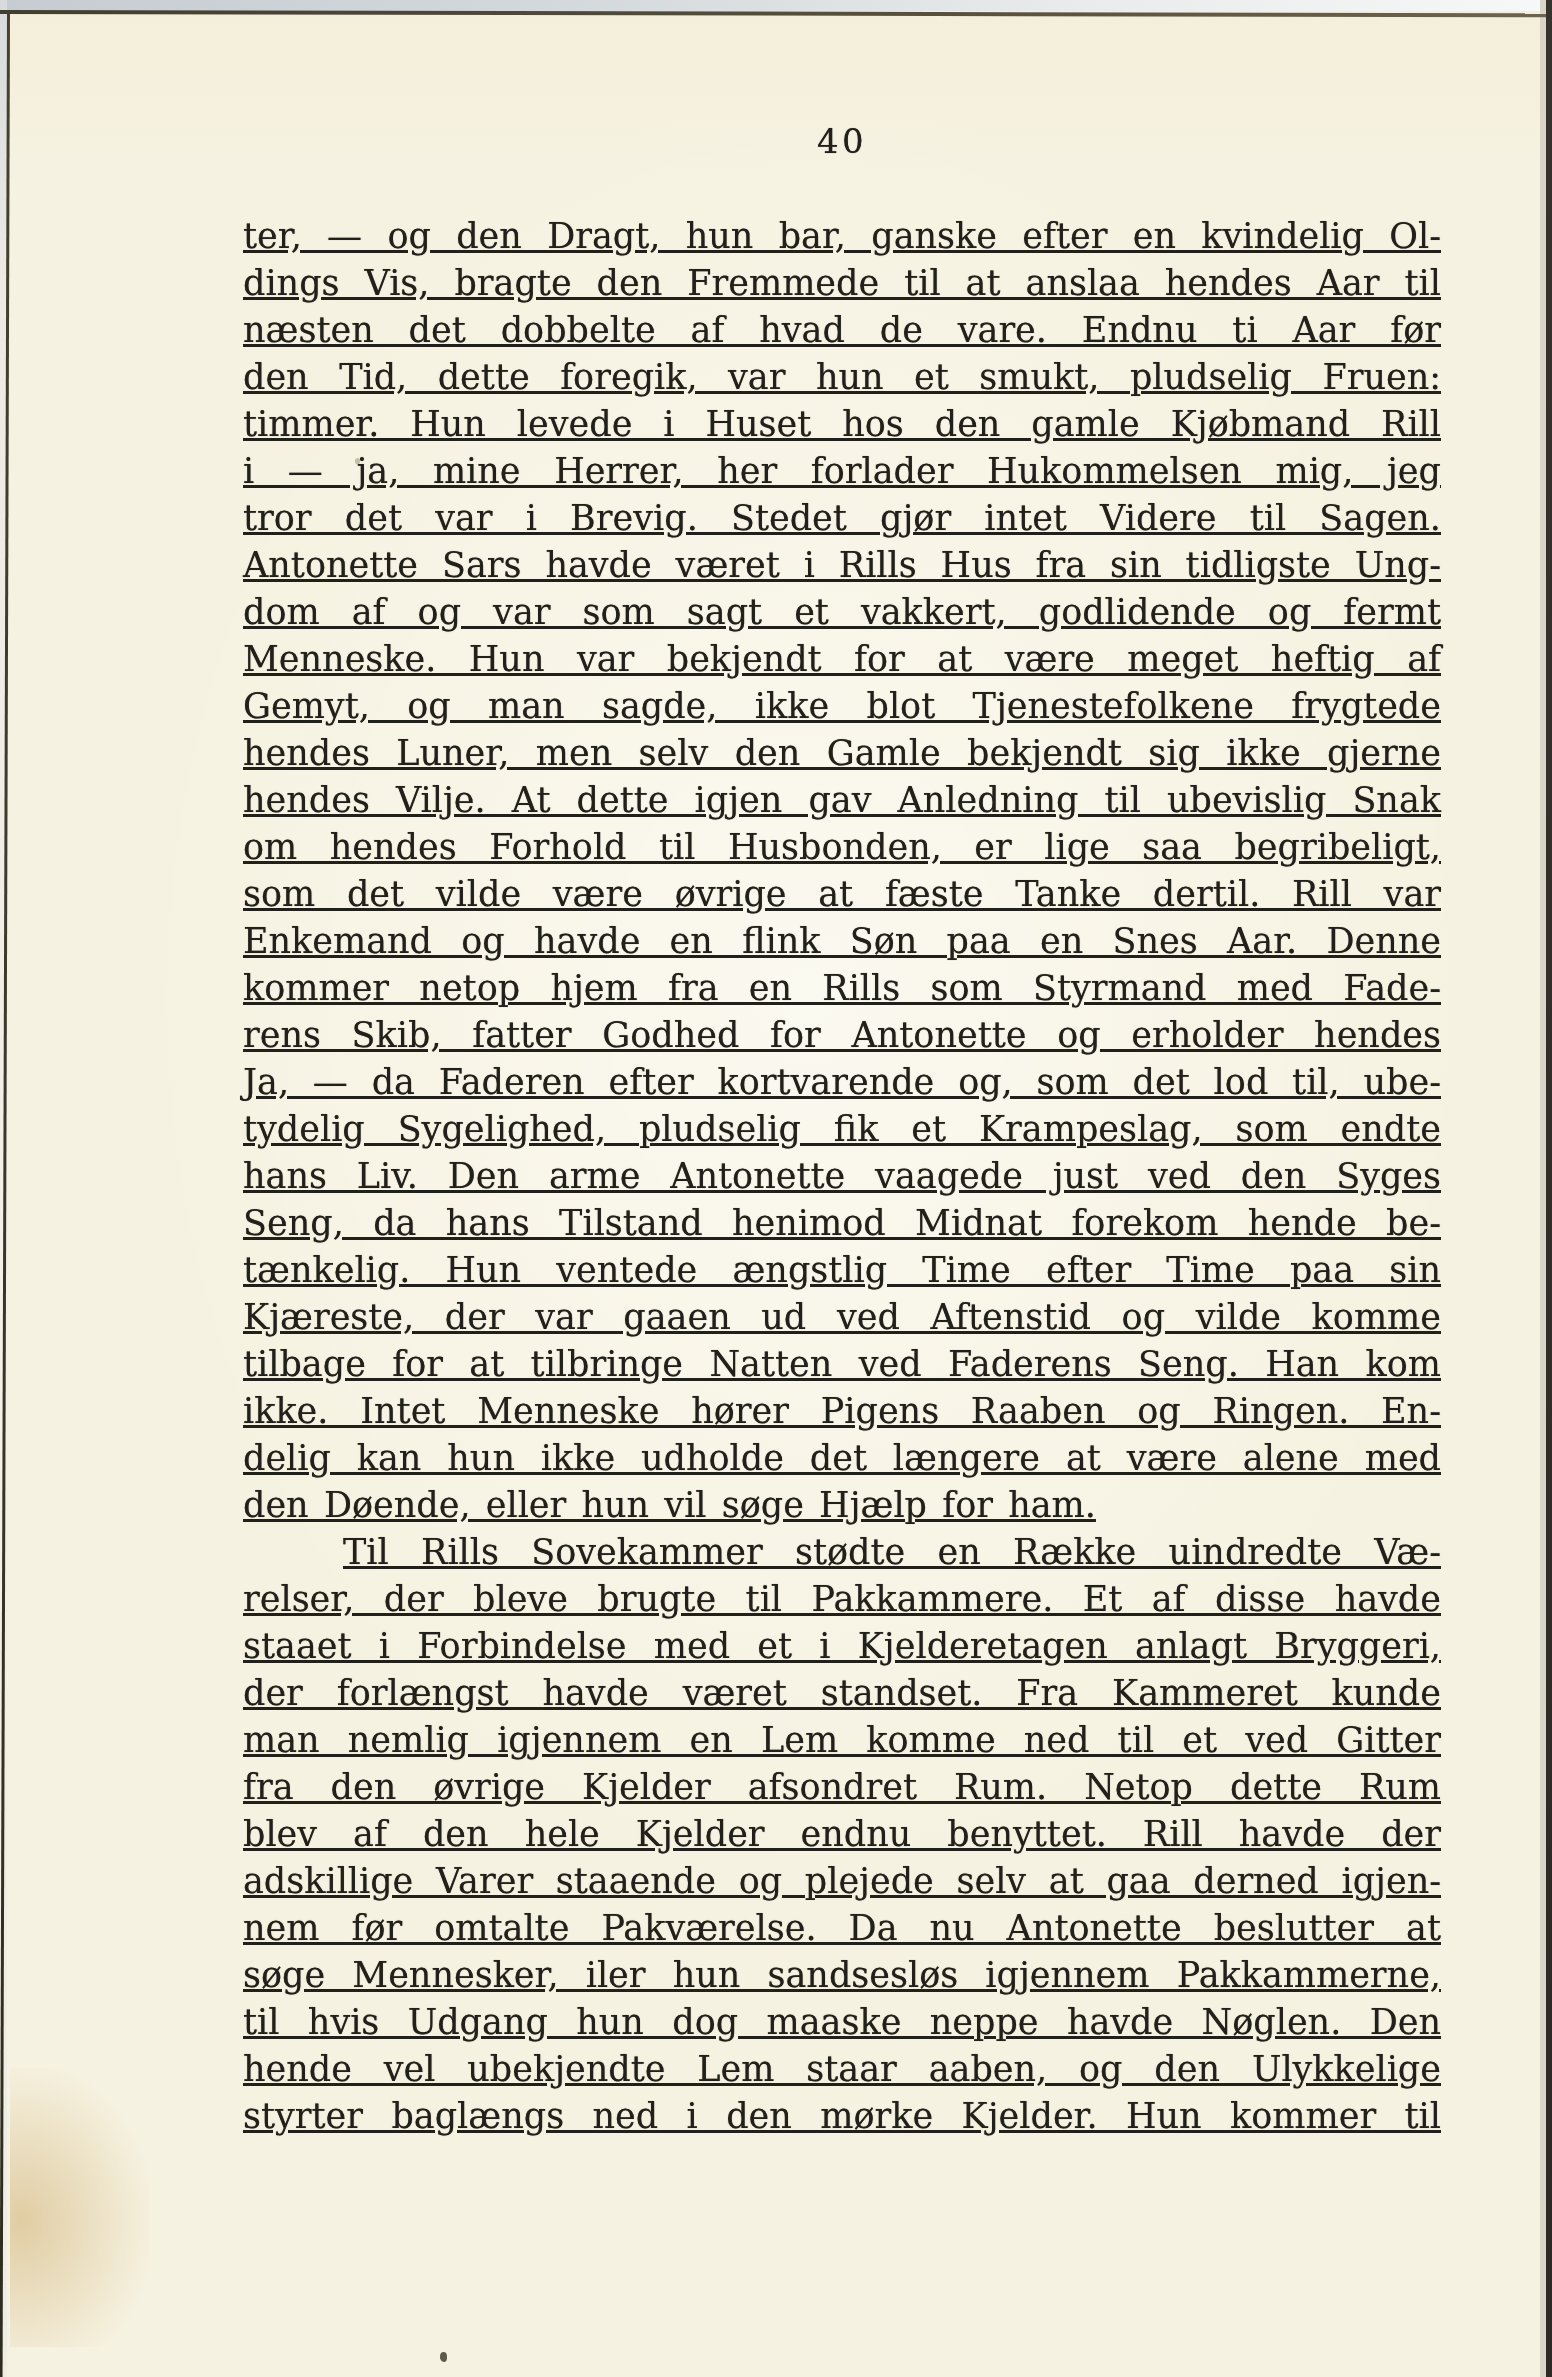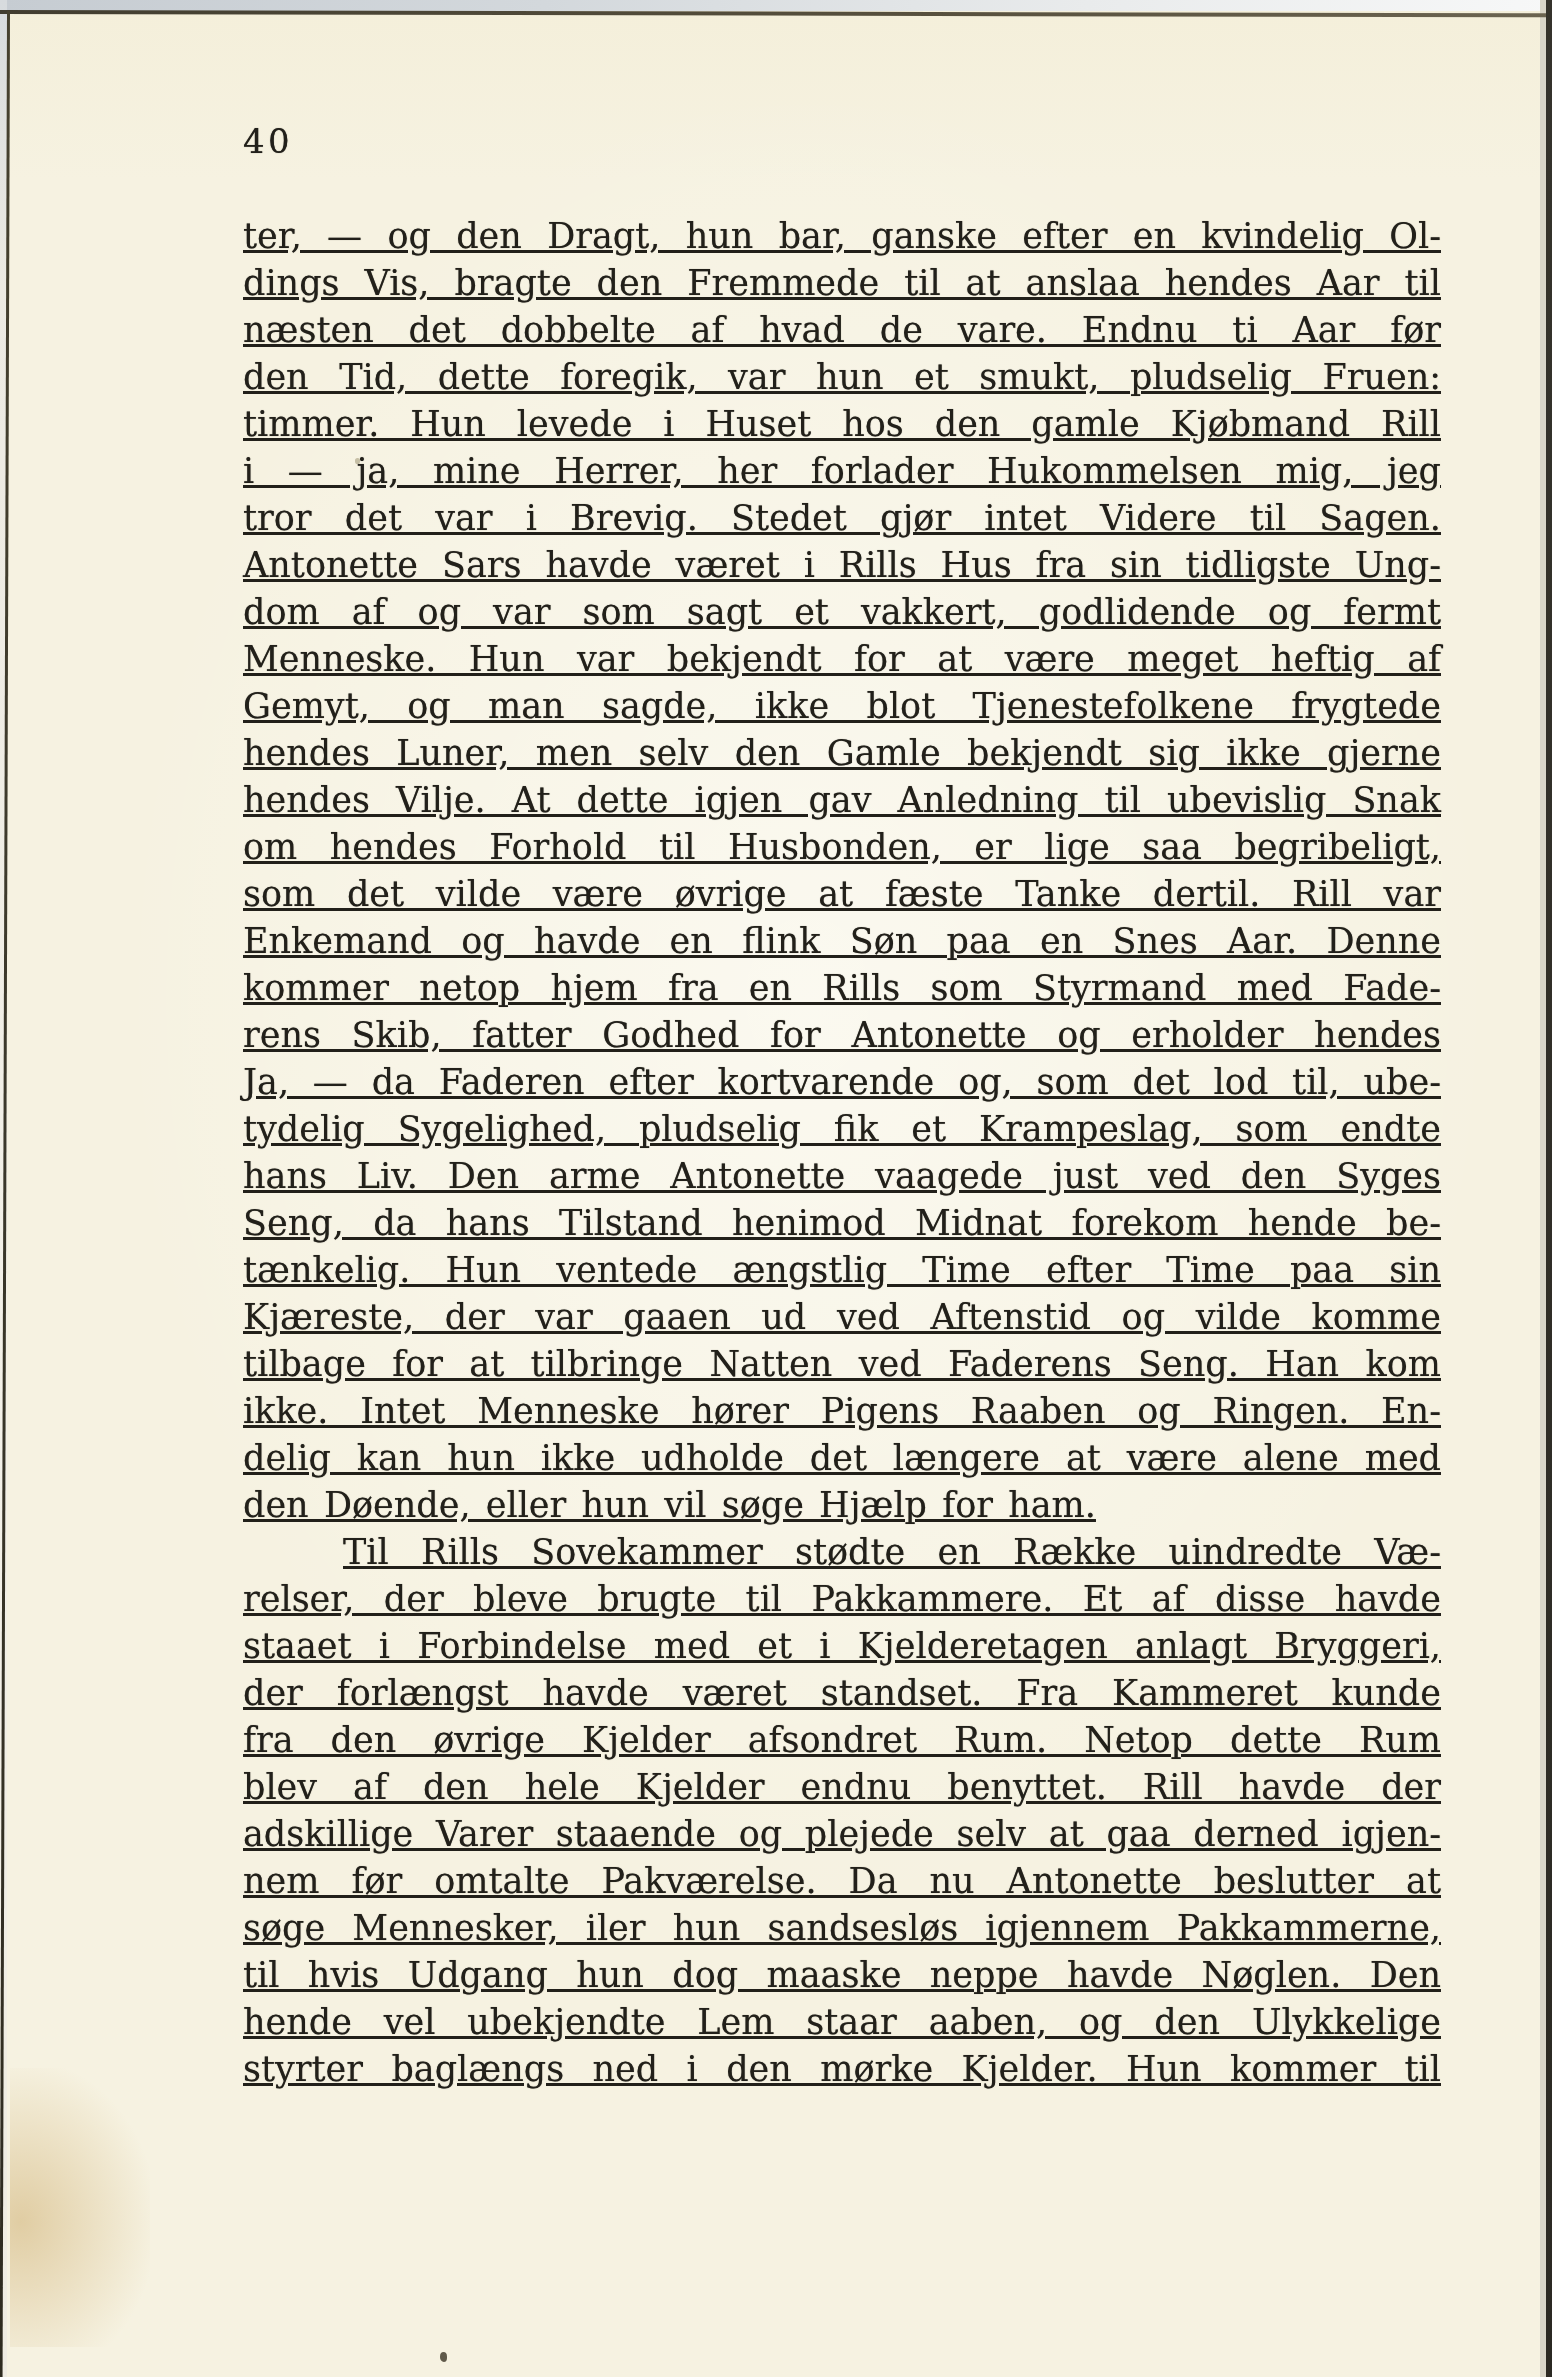--- a/index.html
+++ b/index.html
@@ -63,21 +63,21 @@
   }
   .small-speck {
     position: absolute; left: 355px; top: 458px; width: 4.9px; height: 5.7px;
     background: rgba(125,112,72,0.4); border-radius: 50%;
     z-index: 3;
   }
 
   
   .page-number {
     position: absolute; left: 243px; top: 121px; width: 1198px;
-    text-align: left;
+    text-align: center;
     font-size: 34px; letter-spacing: 3.3px;
     color: #22201a;
     text-shadow: 0 0 0.8px rgba(30,28,22,0.7);
     z-index: 4;
   }
   .text-block {
     position: absolute; left: 243px; top: 213px; width: 1198px;
     color: #22201a;
     font-size: 35px; line-height: 47px;
     word-spacing: 4.1px;
@@ -136,20 +136,21 @@
   <div class="ln">tænkelig. Hun ventede ængstlig Time efter Time paa sin</div>
   <div class="ln">Kjæreste, der var gaaen ud ved Aftenstid og vilde komme</div>
   <div class="ln">tilbage for at tilbringe Natten ved Faderens Seng. Han kom</div>
   <div class="ln">ikke. Intet Menneske hører Pigens Raaben og Ringen. En-</div>
   <div class="ln">delig kan hun ikke udholde det længere at være alene med</div>
   <div class="ln end">den Døende, eller hun vil søge Hjælp for ham.</div>
   <div class="ln indent">Til Rills Sovekammer stødte en Række uindredte Væ-</div>
   <div class="ln">relser, der bleve brugte til Pakkammere. Et af disse havde</div>
   <div class="ln">staaet i Forbindelse med et i Kjelderetagen anlagt Bryggeri,</div>
   <div class="ln">der forlængst havde været standset. Fra Kammeret kunde</div>
+  <div class="ln">man nemlig igjennem en Lem komme ned til et ved Gitter</div>
   <div class="ln">fra den øvrige Kjelder afsondret Rum. Netop dette Rum</div>
   <div class="ln">blev af den hele Kjelder endnu benyttet. Rill havde der</div>
   <div class="ln">adskillige Varer staaende og plejede selv at gaa derned igjen-</div>
   <div class="ln">nem før omtalte Pakværelse. Da nu Antonette beslutter at</div>
   <div class="ln">søge Mennesker, iler hun sandsesløs igjennem Pakkammerne,</div>
   <div class="ln">til hvis Udgang hun dog maaske neppe havde Nøglen. Den</div>
   <div class="ln">hende vel ubekjendte Lem staar aaben, og den Ulykkelige</div>
   <div class="ln">styrter baglængs ned i den mørke Kjelder. Hun kommer til</div>
 </div>
 

